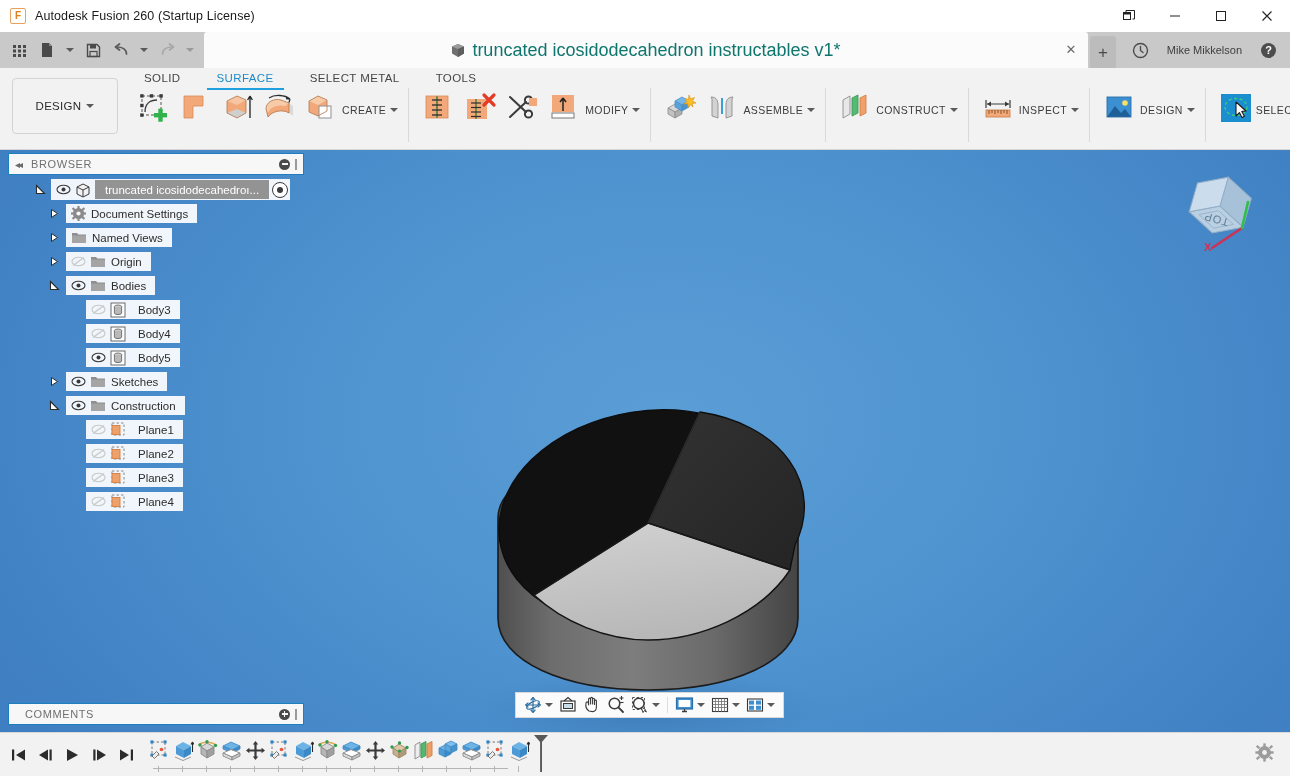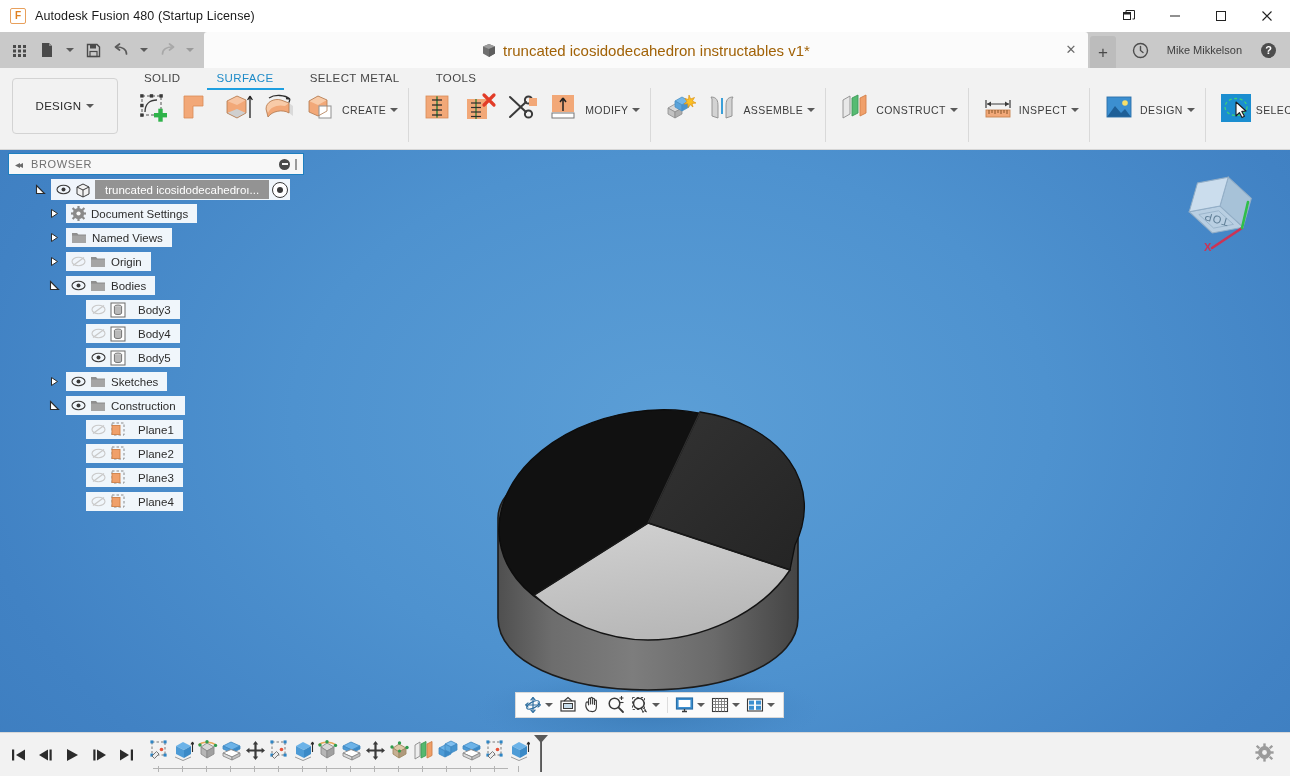--- a/index.html
+++ b/index.html
@@ -55,21 +55,21 @@
   .caret-dn.light { border-top-color: #9a9a9a; }
 
   .doctab {
     position: absolute; left: 204px; top: 0; width: 884px; height: 36px;
     background: #fbfbfb;
     display: flex; align-items: center;
     border-top-left-radius: 3px; border-top-right-radius: 3px;
   }
   .doctab-inner { display: flex; align-items: center; margin: 0 auto; }
   .doctab-icon { width: 14px; height: 15px; margin-right: 7px; }
-  .doctab-label { font-size: 15px; color: #a16207; }
+  .doctab-label { font-size: 18px; color: #0f766e; }
   .doctab-close {
     position: absolute; right: 10px; top: 11px;
     width: 14px; height: 14px; color: #6b6b6b; font-size: 13px; line-height: 13px;
     text-align: center;
   }
   .tab-plus {
     position: absolute; left: 1090px; top: 4px; width: 26px; height: 32px;
     background: #bcbcbc;
     display: flex; align-items: center; justify-content: center;
     color: #4a4a4a; font-size: 17px; font-weight: 300; line-height: 1;
@@ -219,21 +219,21 @@
 
   svg { shape-rendering: geometricPrecision; }
 </style>
 </head>
 <body>
 
 <div class="app">
 
   <div class="titlebar">
     <div class="app-logo">F</div>
-    <div class="title-text">Autodesk Fusion 480 (Startup License)</div>
+    <div class="title-text">Autodesk Fusion 260 (Startup License)</div>
     <div class="win-buttons">
       <div class="win-btn">
         <svg width="14" height="14" viewBox="0 0 14 14">
           <rect x="1.5" y="3.5" width="7" height="7" fill="none" stroke="#222" stroke-width="1"></rect>
           <path d="M4 3.5 V1.5 H12.5 V10 H10.5" fill="none" stroke="#222" stroke-width="1"></path>
           <rect x="1.5" y="3.5" width="7" height="2" fill="#222"></rect>
         </svg>
       </div>
       <div class="win-btn">
         <svg width="12" height="12" viewBox="0 0 12 12">
@@ -930,20 +930,27 @@
                   <rect x="2" y="3.5" width="8" height="9" fill="#f0a06a" stroke="#cf8048" stroke-width="0.9"></rect>
                 </svg>
             </span>
             <span class="chip-label" style="margin-left:7px;">Plane4</span>
           </span>
         </div>
 
       </div>
     </div>
 
+    <div class="comments">
+      <span class="cm-title">COMMENTS</span>
+      <span class="cm-right">
+        <span class="circle-plus"></span>
+        <span class="grip"></span>
+      </span>
+    </div>
 
     <div class="viewcube">
       <svg width="96" height="96" viewBox="0 0 96 96">
         <g transform="rotate(196 48 44)">
 
           <path d="M20 30 L48 16 L76 30 L48 44 Z" fill="#b9cfe2" stroke="#93aec6" stroke-width="1"></path>
 
           <path d="M20 30 L48 44 L48 74 L20 60 Z" fill="#a7c2d8" stroke="#93aec6" stroke-width="1"></path>
 
           <path d="M48 44 L76 30 L76 60 L48 74 Z" fill="#cbdded" stroke="#93aec6" stroke-width="1"></path>

